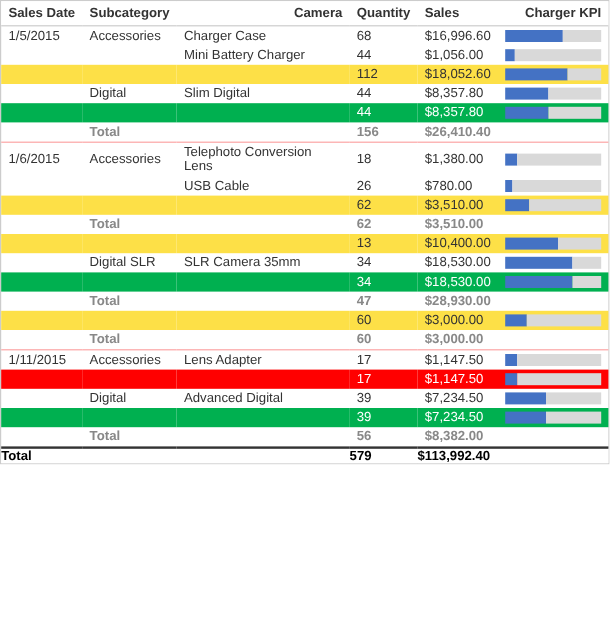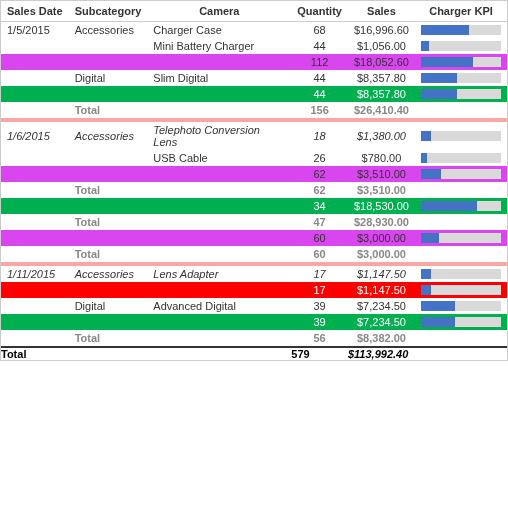--- a/index.html
+++ b/index.html
@@ -16,35 +16,35 @@
     table {
       width: 100%;
       border-collapse: collapse;
     }
     thead tr {
       background: #fff;
       border-bottom: 1px solid #ccc;
     }
     thead th {
       padding: 4px 6px;
-      text-align: center;
+      text-align: right;
       font-weight: bold;
       font-size: 11px;
       color: #333;
       white-space: nowrap;
     }
-    thead th.right { text-align: center; }
+    thead th.right { text-align: left; }
     tbody td {
       padding: 2px 6px;
       font-size: 11px;
       color: #333;
       vertical-align: middle;
     }
-    tbody td.right { text-align: center; }
-    .row-highlight-yellow td { background: #d946ef; }
+    tbody td.right { text-align: left; }
+    .row-highlight-yellow td { background: #fde047; }
     .row-highlight-green td { background: #00b050; color: #fff; }
     .row-highlight-red td { background: #ff0000; color: #fff; }
     .total-row td { font-weight: bold; color: #888; }
     .grand-total td { font-weight: bold; background: #fff; color: #000; border-top: 2px solid #333; }
     .kpi-bar-container {
       display: flex;
       align-items: center;
       height: 12px;
       width: 80px;
     }
@@ -52,22 +52,21 @@
       height: 10px;
       background: #4472c4;
       display: inline-block;
     }
     .kpi-bg {
       background: #d9d9d9;
       height: 10px;
       display: inline-block;
     }
     tr.divider-row td {
-      border-top: 4px solid #fca5a5;
-      font-style: italic;
+      border-top: 1px solid #fca5a5;
     }
   </style>
 </head>
 <body>
 
 <div class="table-container">
   <table>
     <thead>
       <tr>
         <th>Sales Date</th>
@@ -192,20 +191,46 @@
           </td>
   </tr>
         <tr class="total-row">
     <td></td>
     <td>Total</td>
     <td></td>
     <td class="right">62</td>
     <td class="right">$3,510.00</td>
     <td></td>
   </tr>
+        <tr class="row-highlight-yellow">
+    <td></td>
+    <td></td>
+    <td></td>
+    <td class="right">13</td>
+    <td class="right">$10,400.00</td>
+    <td>
+            <div class="kpi-bar-container">
+              <span class="kpi-bar" style="width:44px"></span>
+              <span class="kpi-bg" style="width:36px"></span>
+            </div>
+          </td>
+  </tr>
+        <tr>
+    <td></td>
+    <td>Digital SLR</td>
+    <td>SLR Camera 35mm</td>
+    <td class="right">34</td>
+    <td class="right">$18,530.00</td>
+    <td>
+            <div class="kpi-bar-container">
+              <span class="kpi-bar" style="width:56px"></span>
+              <span class="kpi-bg" style="width:24px"></span>
+            </div>
+          </td>
+  </tr>
         <tr class="row-highlight-green">
     <td></td>
     <td></td>
     <td></td>
     <td class="right">34</td>
     <td class="right">$18,530.00</td>
     <td>
             <div class="kpi-bar-container">
               <span class="kpi-bar" style="width:56px"></span>
               <span class="kpi-bg" style="width:24px"></span>
@@ -299,18 +324,18 @@
     <td></td>
     <td class="right">56</td>
     <td class="right">$8,382.00</td>
     <td></td>
   </tr>
       </tbody>
     <tfoot>
       <tr class="grand-total">
         <td colspan="3" style="font-weight:bold;">Total</td>
         <td class="right" style="font-weight:bold;">579</td>
-        <td class="right" style="font-weight:bold;font-style:italic;">$113,992.40</td>
+        <td class="right" style="font-weight:bold;">$113,992.40</td>
         <td></td>
       </tr>
     </tfoot>
   </table>
 </div>
 
 </body></html>

